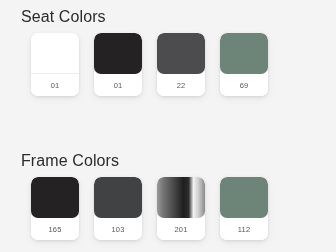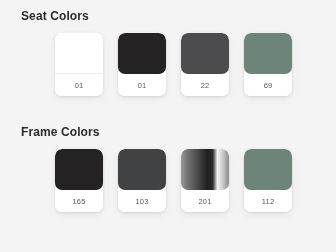--- a/index.html
+++ b/index.html
@@ -20,43 +20,42 @@
     height: 252px;
     box-sizing: border-box;
     background: #f4f4f4;
   }
   .section {
     position: absolute;
     left: 0;
     width: 336px;
   }
   .section-seat { top: 0px; }
-  .section-frame { top: 116px; }
+  .section-frame { top: 144px; }
 
   .section-title {
     margin: 0;
     padding: 0 0 0 21px;
-    font-size: 12px;
-    font-weight: 700;
+    font-size: 16px;
+    font-weight: 400;
     letter-spacing: 0.1px;
     color: #2b2b2b;
     line-height: 13px;
     height: 13px;
   }
   .section-seat .section-title { padding-top: 10px; }
   .section-frame .section-title { padding-top: 10px; }
 
   .swatch-row {
     display: flex;
     flex-direction: row;
     align-items: flex-start;
-    padding-left: 15px;
+    padding-left: 31px;
     padding-top: 10px;
     gap: 15px;
-    margin-left: 40px;
   }
 
   .swatch-card {
     width: 48px;
     height: 63px;
     background: #ffffff;
     border-radius: 7px;
     box-shadow: 0 1px 3px rgba(0,0,0,0.10), 0 3px 8px rgba(0,0,0,0.055);
     display: flex;
     flex-direction: column;

